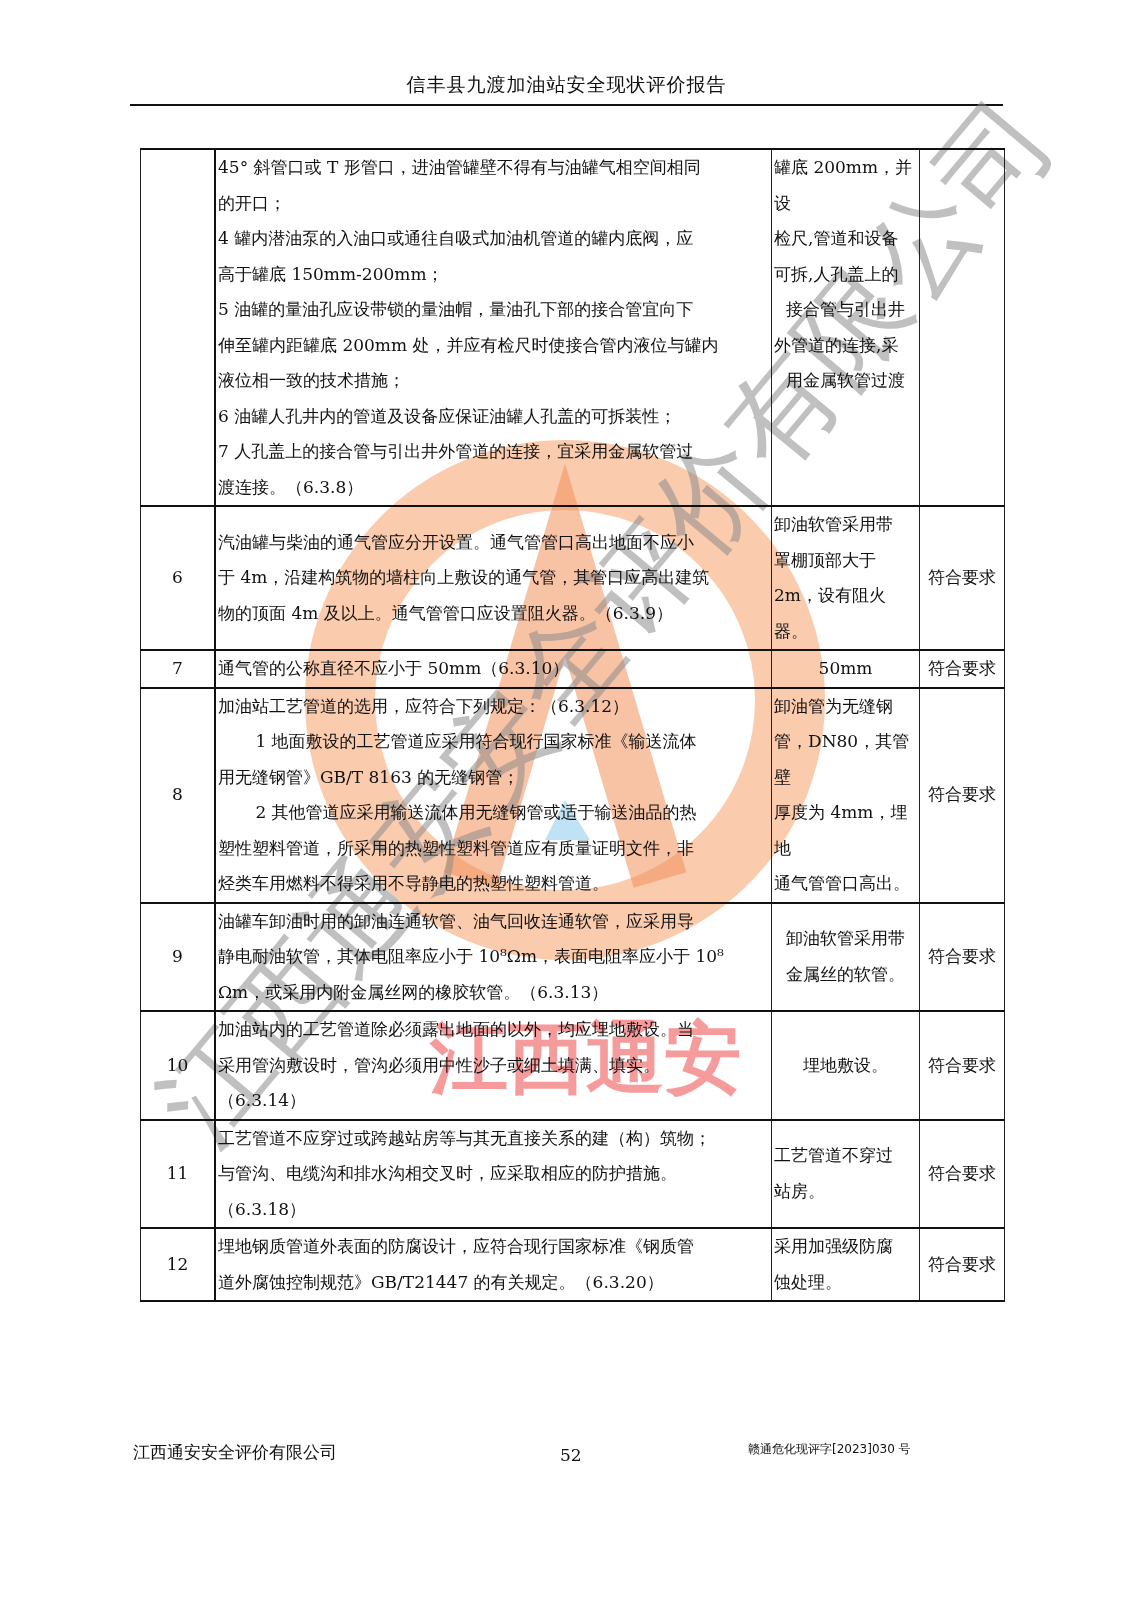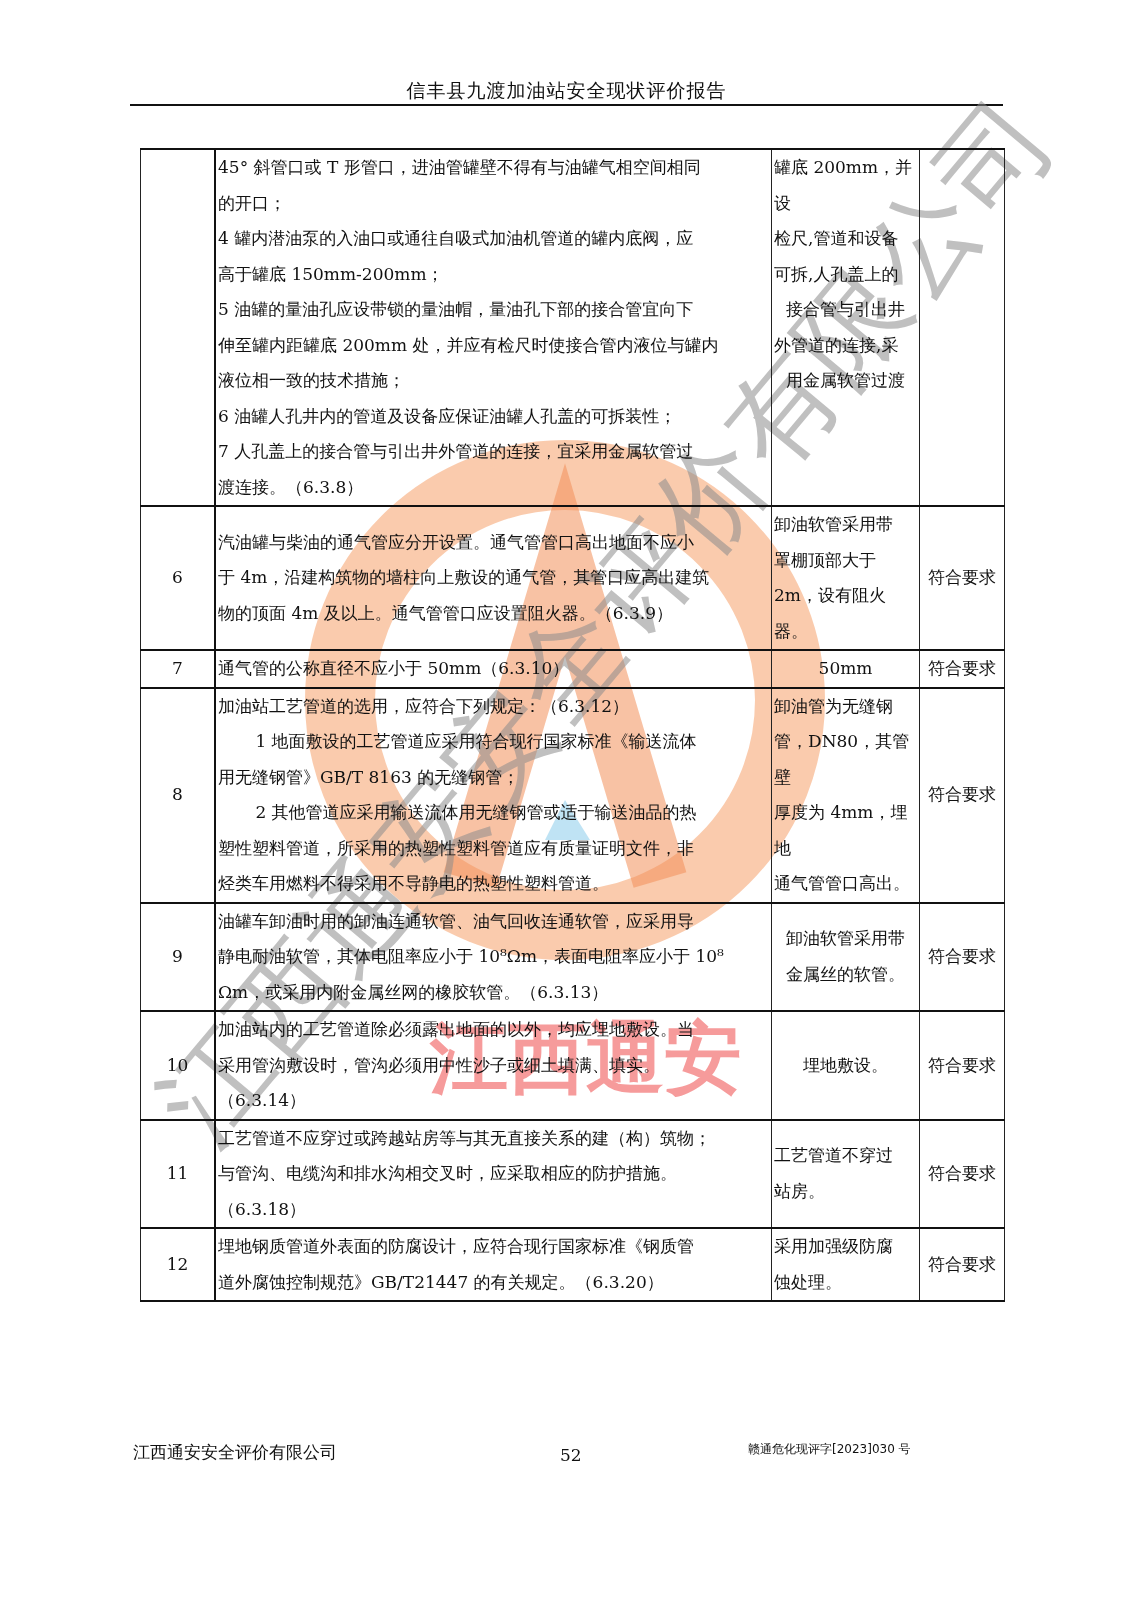--- a/index.html
+++ b/index.html
@@ -1,18 +1,18 @@
 <!DOCTYPE html>
 <html><head>
 <meta charset="utf-8">
 <style>
   html, body { margin:0; padding:0; background:#ffffff; }
   body { width:1131px; height:1600px; position:relative; overflow:hidden;
          font-family:"DejaVu Serif","Liberation Serif",serif; color:#111; }
-  .header-title { position:absolute; left:130px; top:78px; width:873px; text-align:center;
+  .header-title { position:absolute; left:130px; top:72px; width:873px; text-align:center;
                   font-size:19px; letter-spacing:1px; font-family:Liberation Sans, sans-serif; color:#111; }
   .header-rule { position:absolute; left:130px; top:104px; width:873px; height:2px; background:#111; }
 
   .watermark { position:absolute; left:0; top:0; width:1131px; height:1600px; pointer-events:none; z-index:1; }
 
   table.grid { position:absolute; left:140px; top:148px; width:857px; border-collapse:collapse;
                table-layout:fixed; z-index:2; font-size:17px; }
   table.grid td { border:1px solid #222; padding:0 2px; vertical-align:middle; line-height:35.5px;
                   background:transparent; word-break:break-all; }
   table.grid tr { border-top:2px solid #111; }

